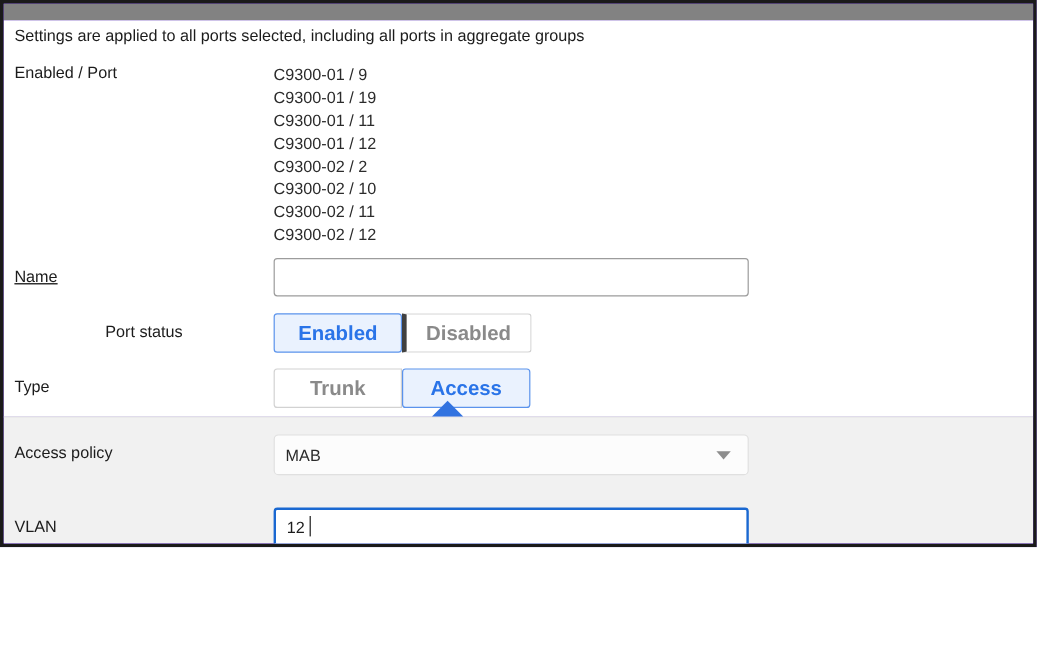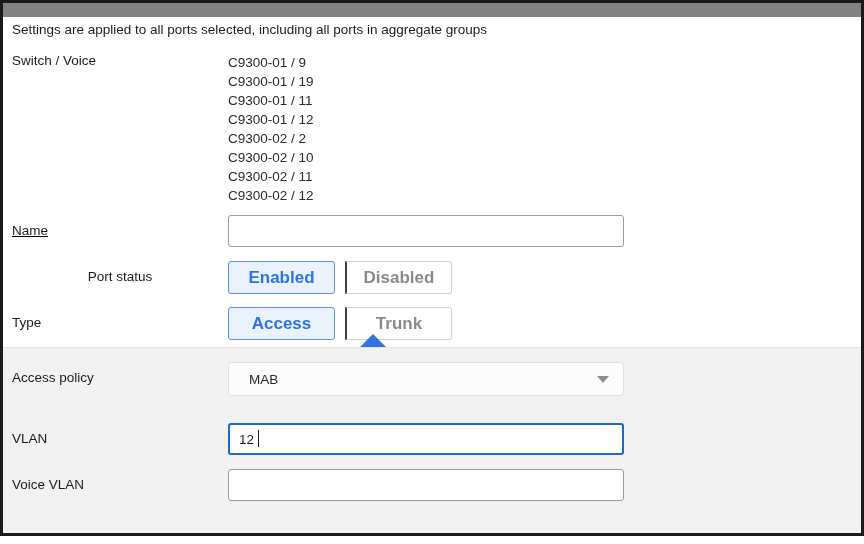--- a/index.html
+++ b/index.html
@@ -8,21 +8,21 @@
     background: #ffffff;
   }
   body {
     font-family: "Liberation Sans", sans-serif;
     -webkit-font-smoothing: antialiased;
   }
 
   #app-frame {
     position: relative;
     width: 864px;
-    height: 536px;
+    height: 456px;
     box-sizing: border-box;
     border: 3px solid #1a1a1a;
     background: #8b5cf6;
     overflow: hidden;
   }
 
   
   .header-bar {
     position: absolute;
     left: 0;
@@ -165,22 +165,21 @@
     border-left: none;
   }
   .seg-btn.selected {
     color: #2a74e8;
     background: #eaf2fe;
     border: 1px solid #5b93ec;
     border-radius: 3px;
     z-index: 2;
   }
   .seg-btn.selected + .seg-btn {
-    border-left: 2px solid #404040;
-    margin-left: 10px;
+    border-left: 4px solid #404040;
   }
 
   
   .pointer-triangle {
     position: absolute;
     left: 370px;
     top: 331px;
     width: 0;
     height: 0;
     border-left: 13px solid transparent;
@@ -196,21 +195,21 @@
   .select-box {
     box-sizing: border-box;
     position: relative;
     width: 396px;
     height: 34px;
     background: #fcfcfc;
     border: 1px solid #e0e0e0;
     border-radius: 4px;
     display: flex;
     align-items: center;
-    padding: 0 20px;
+    padding: 0 9px;
     cursor: pointer;
   }
   .select-value {
     font-size: 13.5px;
     color: #2b2b2b;
   }
   .chevron-down {
     position: absolute;
     right: 14px;
     top: 50%;
@@ -232,21 +231,21 @@
 
   <div class="header-bar"></div>
 
   <div class="panel-white"></div>
 
   <div class="panel-gray"></div>
 
   <div class="notice">Settings are applied to all ports selected, including all ports in aggregate groups</div>
 
   <div class="row" id="row-switchport">
-    <div class="row-label">Switch / Voice</div>
+    <div class="row-label">Enabled / Port</div>
     <ul class="port-list">
       <li>C9300-01 / 9</li>
       <li>C9300-01 / 19</li>
       <li>C9300-01 / 11</li>
       <li>C9300-01 / 12</li>
       <li>C9300-02 / 2</li>
       <li>C9300-02 / 10</li>
       <li>C9300-02 / 11</li>
       <li>C9300-02 / 12</li>
     </ul>
@@ -261,22 +260,22 @@
     <div class="row-label">Port status</div>
     <div class="segmented">
       <div class="seg-btn selected">Enabled</div>
       <div class="seg-btn">Disabled</div>
     </div>
   </div>
 
   <div class="row" id="row-type">
     <div class="row-label">Type</div>
     <div class="segmented">
+      <div class="seg-btn">Trunk</div>
       <div class="seg-btn selected">Access</div>
-      <div class="seg-btn">Trunk</div>
     </div>
   </div>
 
   <div class="pointer-triangle"></div>
 
   <div class="row" id="row-accesspolicy">
     <div class="row-label">Access policy</div>
     <div class="select-box">
       <span class="select-value">MAB</span>
       <span class="chevron-down"></span>

